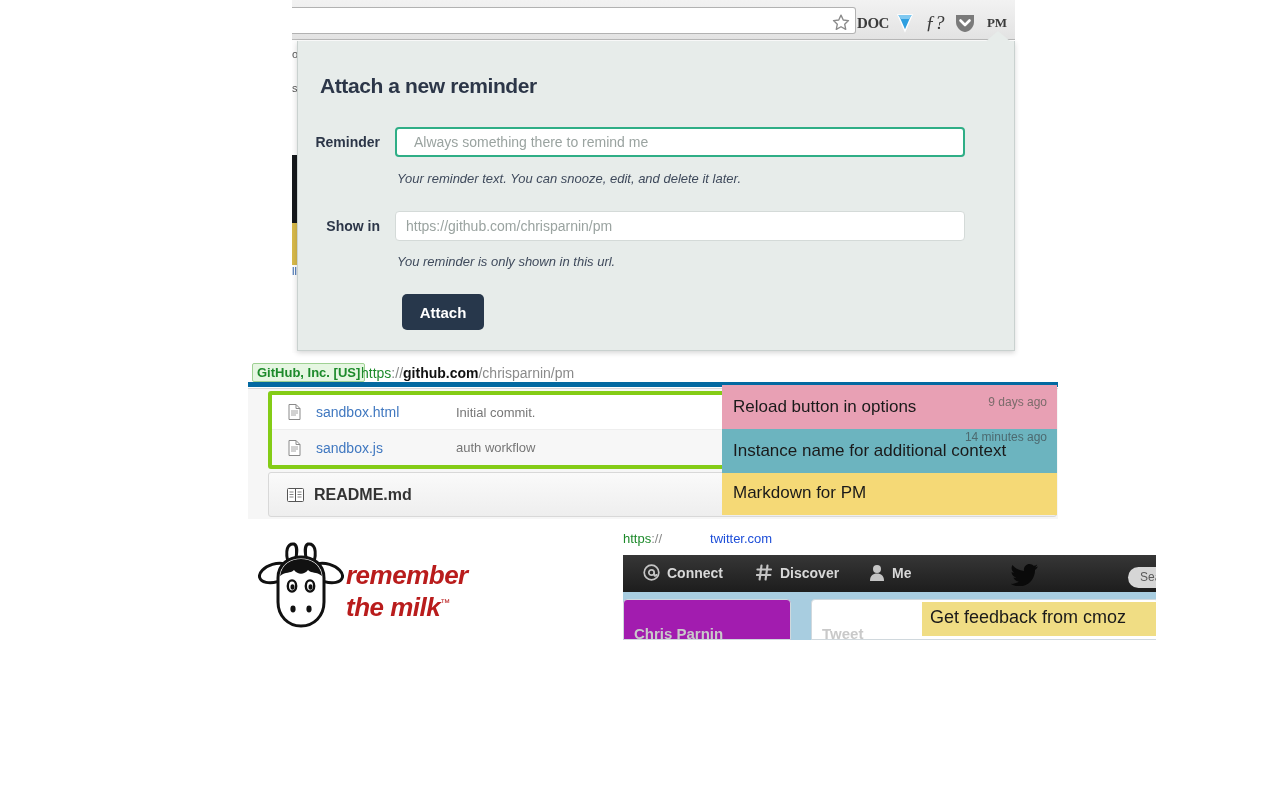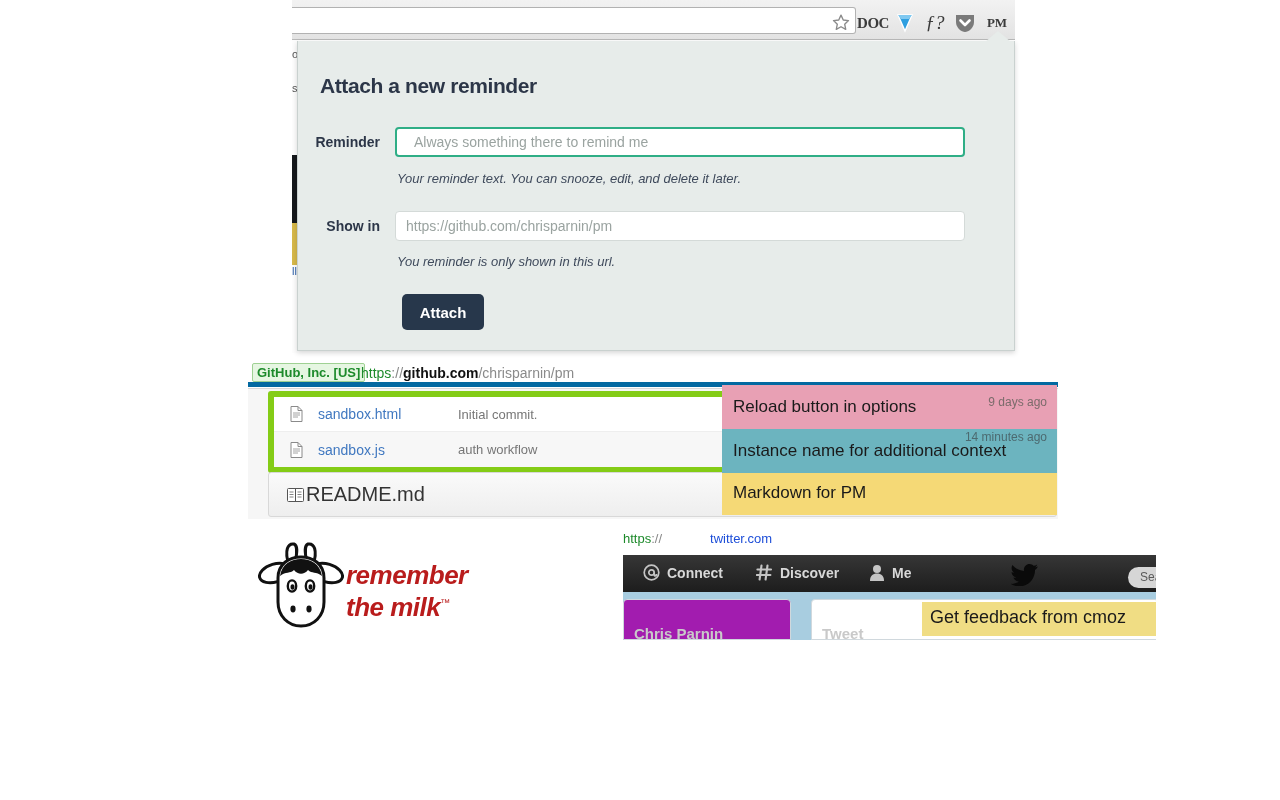--- a/index.html
+++ b/index.html
@@ -241,21 +241,21 @@
     width: 810px;
     height: 130px;
     background: #f6f6f6;
     border-top: 1px solid #d8d8d8;
   }
   .file-box {
     position: absolute;
     left: 20px;
     top: 2px;
     width: 789px;
-    border: 6px solid #84cc16;
+    border: 4px solid #84cc16;
     border-radius: 3px;
     background: #ffffff;
     box-sizing: border-box;
   }
   .file-row {
     height: 35px;
     display: flex;
     align-items: center;
     border-bottom: 1px solid #eeeeee;
     background: #ffffff;
@@ -293,23 +293,23 @@
     display: flex;
     align-items: center;
   }
   .readme-icon {
     margin-left: 18px;
     color: #666666;
     display: flex;
     align-items: center;
   }
   .readme-name {
-    margin-left: 2px;
-    font-size: 20px;
-    font-weight: normal;
+    margin-left: 10px;
+    font-size: 16px;
+    font-weight: bold;
     color: #333333;
   }
 
   
   .sticky {
     position: absolute;
     box-sizing: border-box;
     z-index: 30;
   }
   .sticky .sticky-text {

